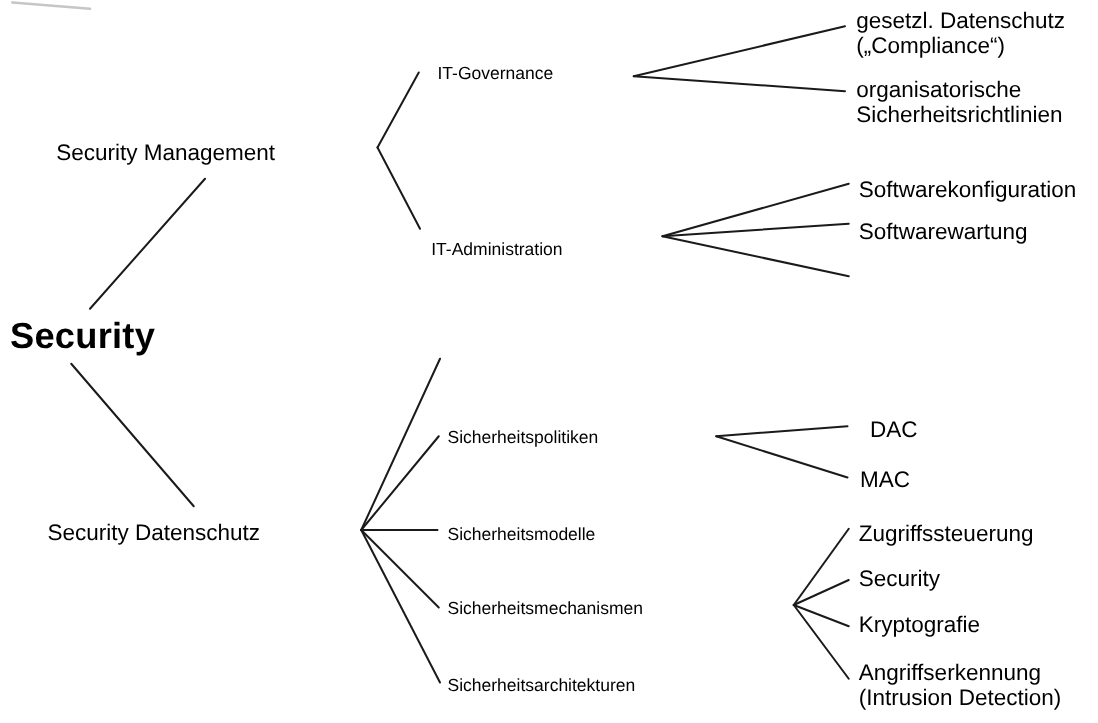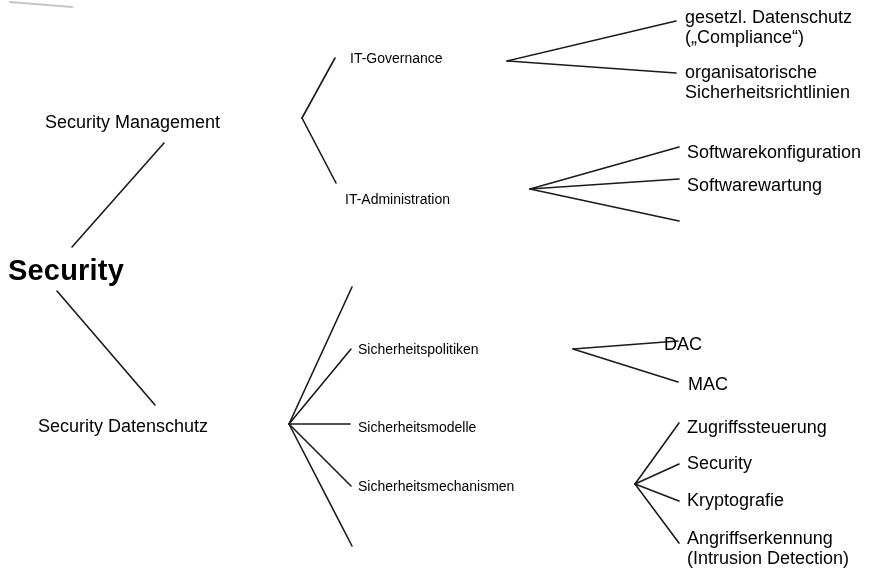--- a/index.html
+++ b/index.html
@@ -84,30 +84,31 @@
 
   <div class="node l1" style="left:45px; top:122px">Security Management</div>
   <div class="node l1" style="left:38px; top:426px">Security Datenschutz</div>
 
   <div class="node mid" style="left:350px; top:59px">IT-Governance</div>
   <div class="node mid" style="left:345px; top:200px">IT-Administration</div>
 
   <div class="node mid" style="left:358px; top:350px">Sicherheitspolitiken</div>
   <div class="node mid" style="left:358px; top:428px">Sicherheitsmodelle</div>
   <div class="node mid" style="left:358px; top:487px">Sicherheitsmechanismen</div>
+  <div class="node mid" style="left:358px; top:549px">Sicherheitsarchitekturen</div>
 
   <div class="node leaf" style="left:685px; top:27px">gesetzl. Datenschutz
 („Compliance“)</div>
   <div class="node leaf" style="left:685px; top:82px">organisatorische
 Sicherheitsrichtlinien</div>
 
   <div class="node leaf" style="left:687px; top:152px">Softwarekonfiguration</div>
   <div class="node leaf" style="left:687px; top:185px">Softwarewartung</div>
 
-  <div class="node leaf" style="left:664px; top:344px">DAC</div>
+  <div class="node leaf" style="left:696px; top:344px">DAC</div>
   <div class="node leaf" style="left:688px; top:384px">MAC</div>
 
   <div class="node leaf" style="left:687px; top:427px">Zugriffssteuerung</div>
   <div class="node leaf" style="left:687px; top:463px">Security</div>
   <div class="node leaf" style="left:687px; top:500px">Kryptografie</div>
   <div class="node leaf" style="left:687px; top:548px">Angriffserkennung
 (Intrusion Detection)</div>
 
 </div>
 

